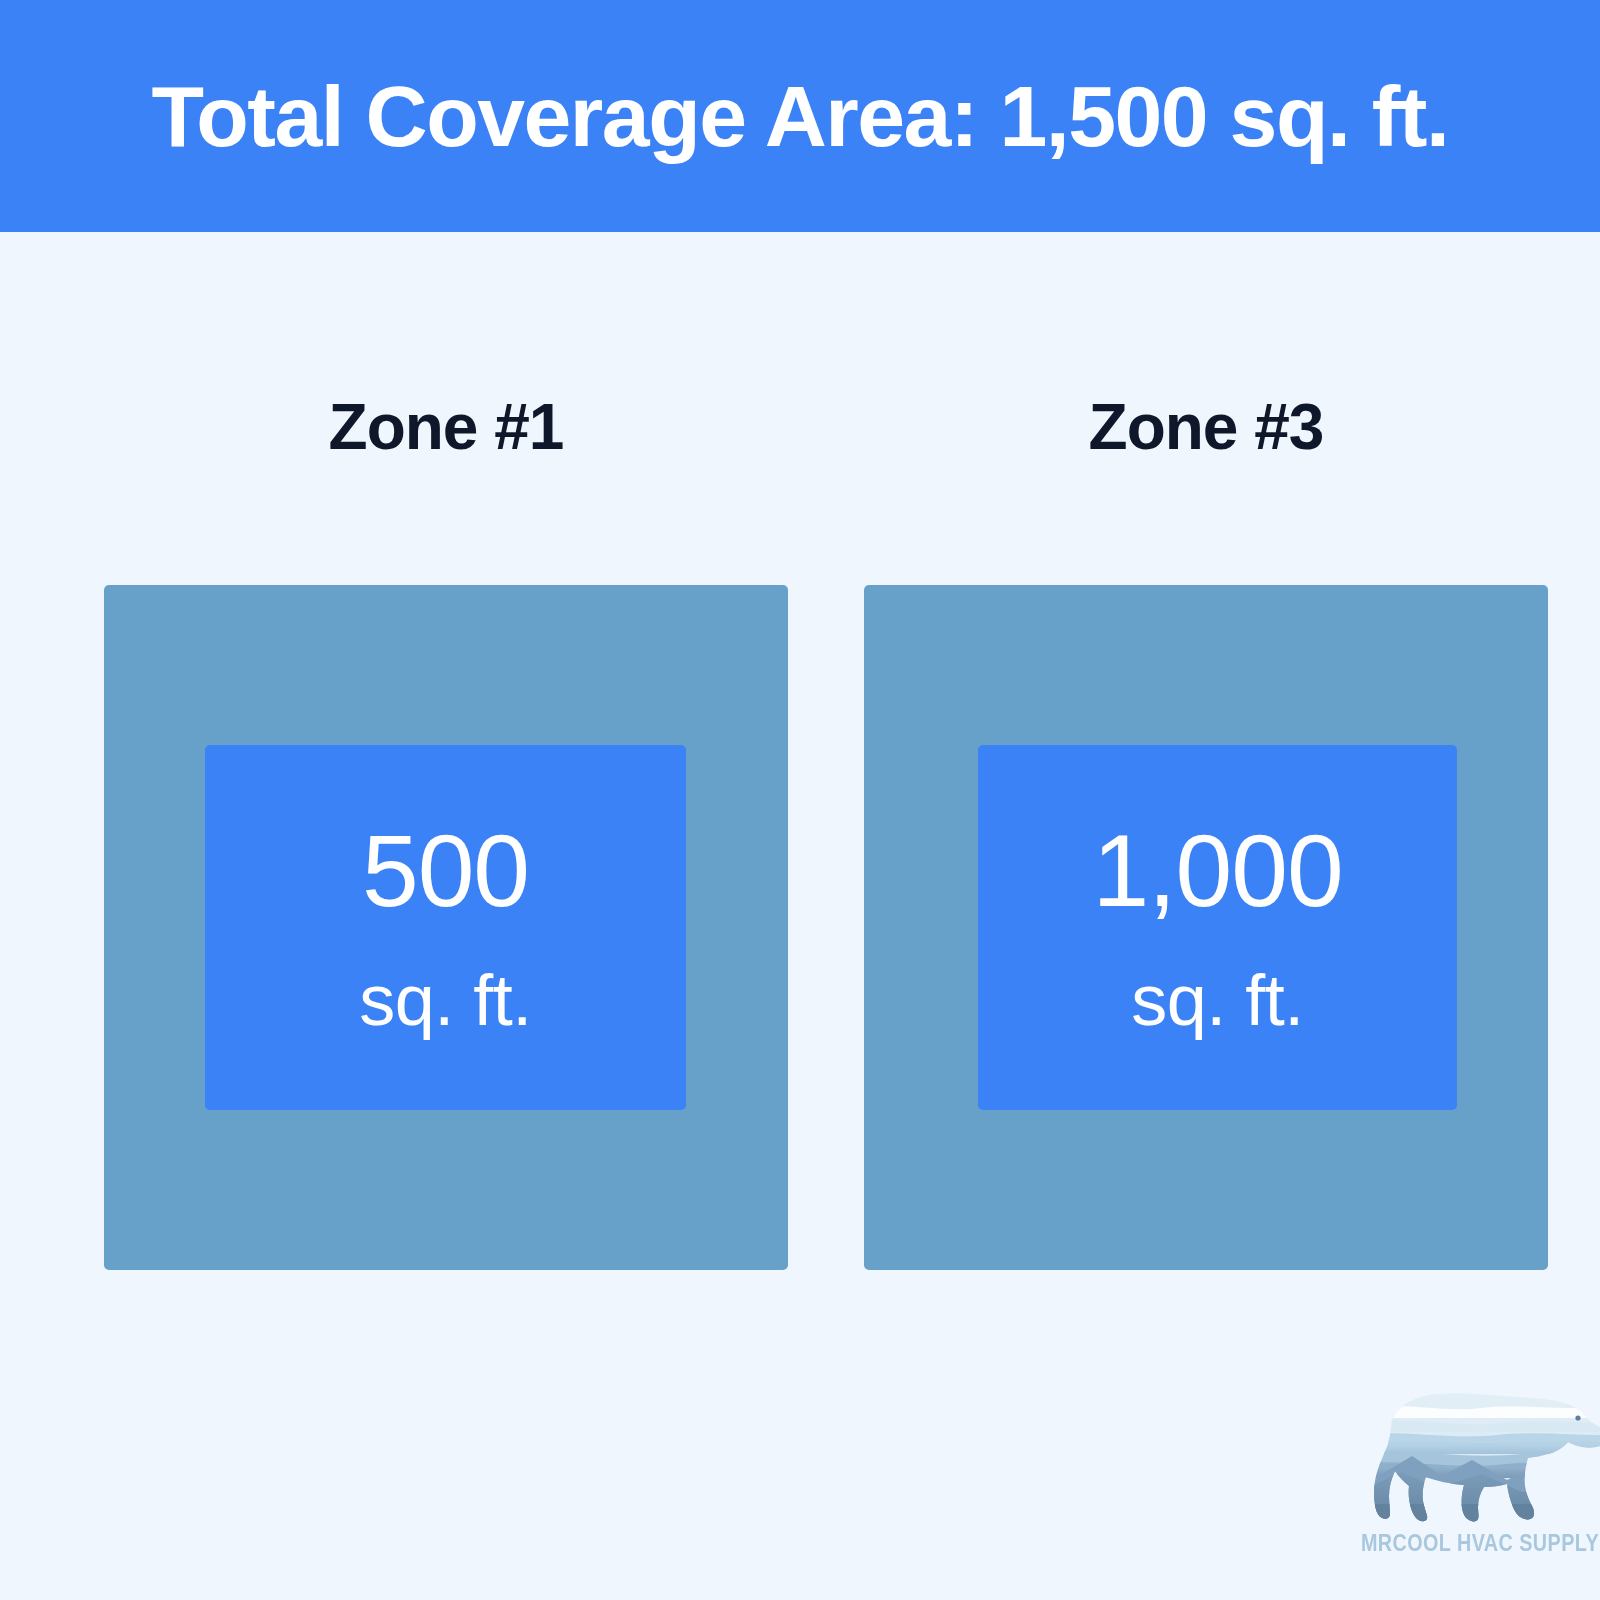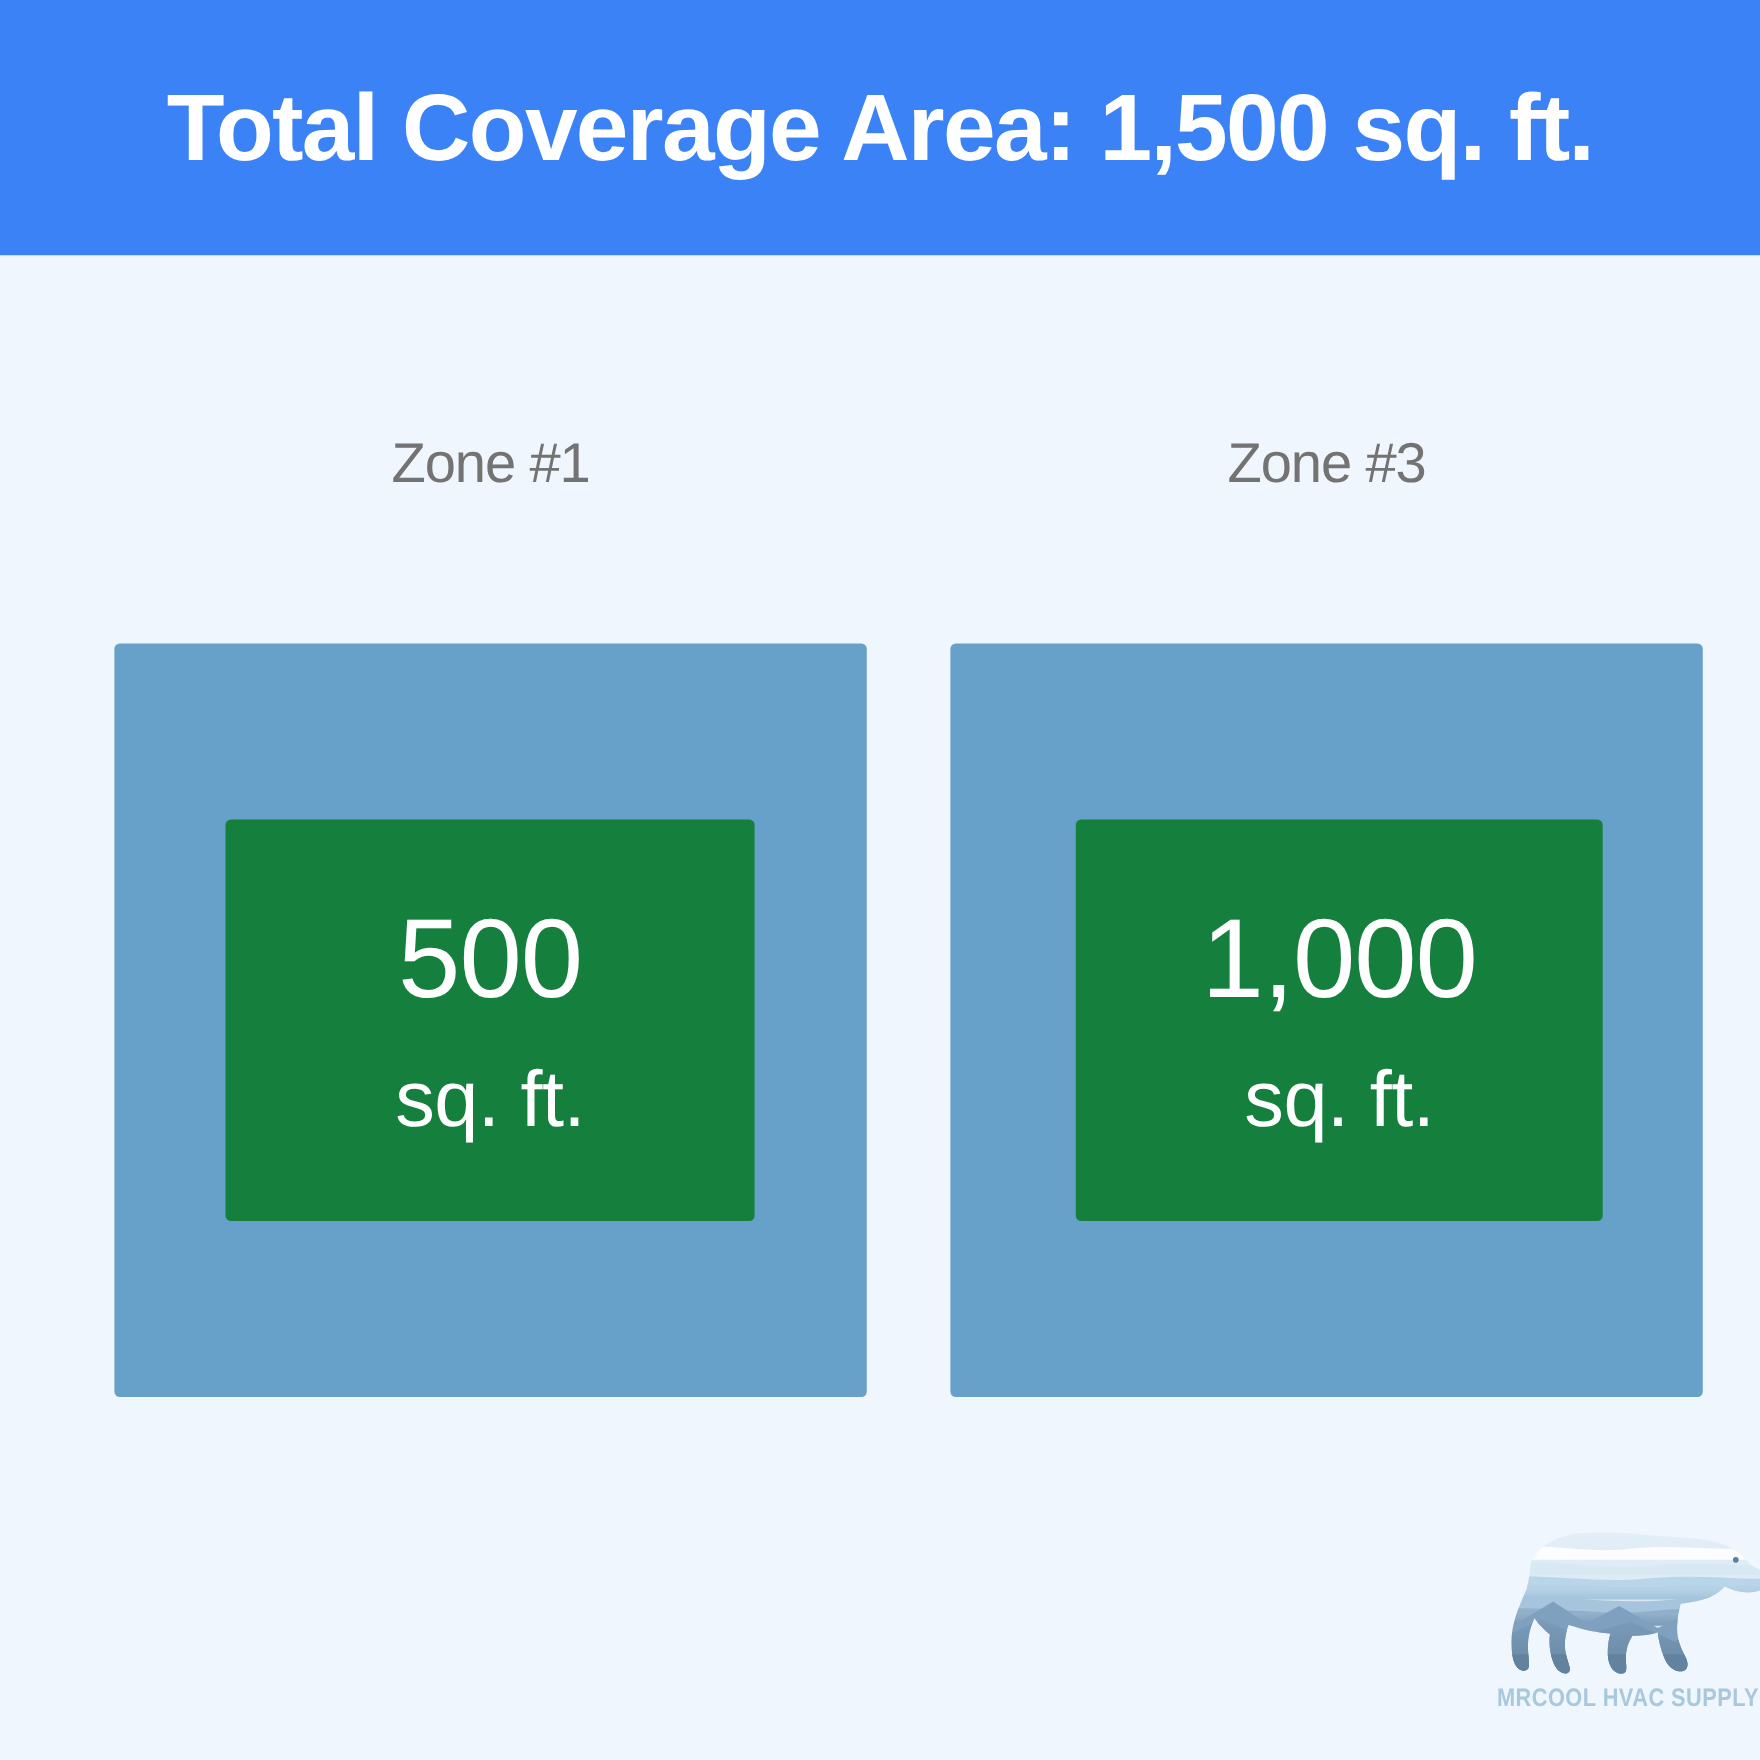--- a/index.html
+++ b/index.html
@@ -42,23 +42,23 @@
     text-align: center;
     white-space: nowrap;
   }
 
   
   .zone-label {
     position: absolute;
     top: 395px;
     width: 684px;
     text-align: center;
-    color: #737373;
-    font-size: 51px;
-    font-weight: 400;
+    color: #0f172a;
+    font-size: 64px;
+    font-weight: 700;
     letter-spacing: -1px;
     line-height: 1;
   }
   .zone-label.zone1 { left: 104px; }
   .zone-label.zone2 { left: 864px; }
 
   
   .zone-outer {
     position: absolute;
     top: 585px;
@@ -69,21 +69,21 @@
   }
   .zone-outer.zone1 { left: 104px; }
   .zone-outer.zone2 { left: 864px; }
 
   
   .zone-inner {
     position: absolute;
     top: 160px;
     width: 481px;
     height: 365px;
-    background: #15803d;
+    background: #3b82f6;
     border-radius: 5px;
     display: flex;
     flex-direction: column;
     align-items: center;
     justify-content: center;
   }
   .zone-outer.zone1 .zone-inner { left: 101px; }
   .zone-outer.zone2 .zone-inner { left: 101px; width: 479px; margin-left: 13px; }
 
   .zone-value {

